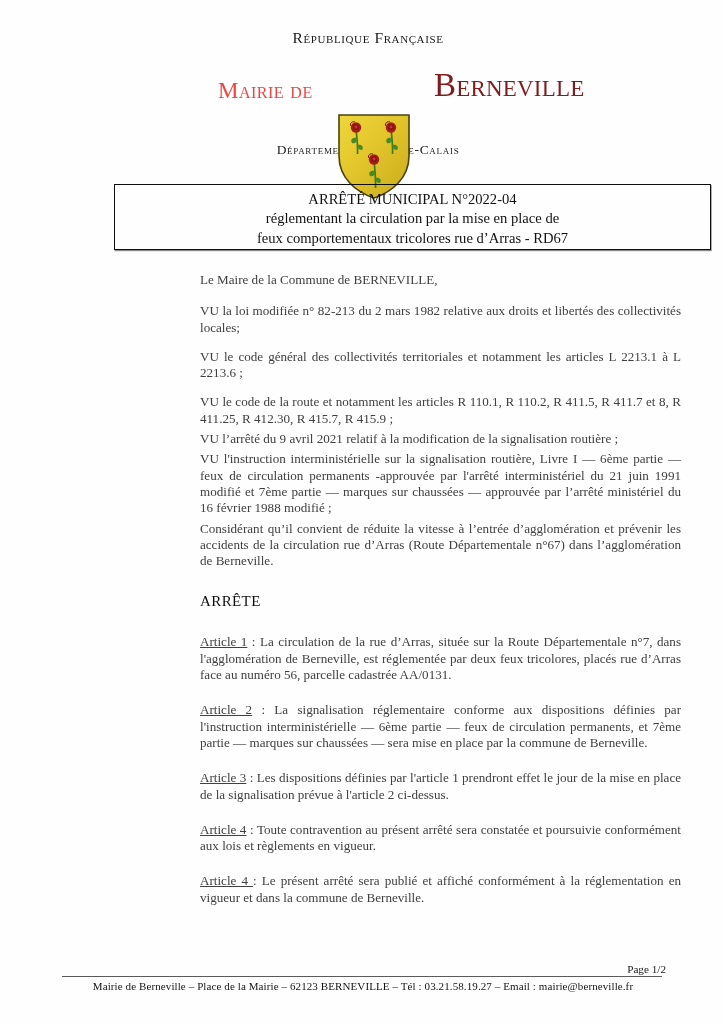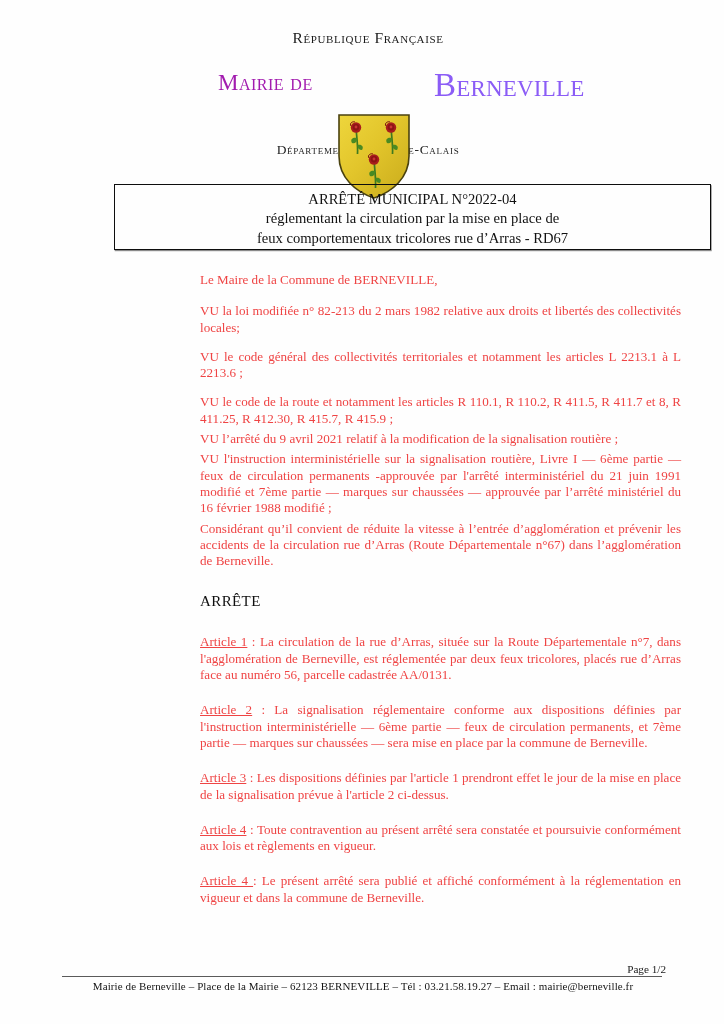--- a/index.html
+++ b/index.html
@@ -40,35 +40,35 @@
   }
 
   .titleband {
     position: relative;
     height: 78px;
     margin-top: 9px;
   }
   .mairie-left {
     position: absolute;
     left: 208px;
-    top: 15px;
+    top: 23px;
     font-size: 23px;
     font-variant: small-caps;
     letter-spacing: 0.5px;
-    color: #a21caf;
+    color: #ef4444;
     white-space: nowrap;
   }
   .mairie-right {
     position: absolute;
     left: 424px;
     top: 12px;
     font-size: 33px;
     font-variant: small-caps;
     letter-spacing: 0.2px;
-    color: #8b5cf6;
+    color: #7f1d1d;
     white-space: nowrap;
   }
 
   
   .crest {
     position: absolute;
     left: 326px;
     top: 57px;
     width: 76px;
     height: 89px;
@@ -112,21 +112,21 @@
     left: 200px;
     top: 272px;
     width: 481px;
   }
   .body p {
     margin: 0;
     font-size: 13.1px;
     line-height: 16.3px;
     text-align: justify;
     text-justify: inter-word;
-    color: #ef4444;
+    color: #404040;
   }
   .body p.nojust { text-align: left; }
   .gap-lg { height: 15px; }
   .gap-md { height: 9px; }
   .gap-sm { height: 4px; }
 
   .arrete-word {
     text-align: left;
     font-weight: normal;
     font-size: 15px;

